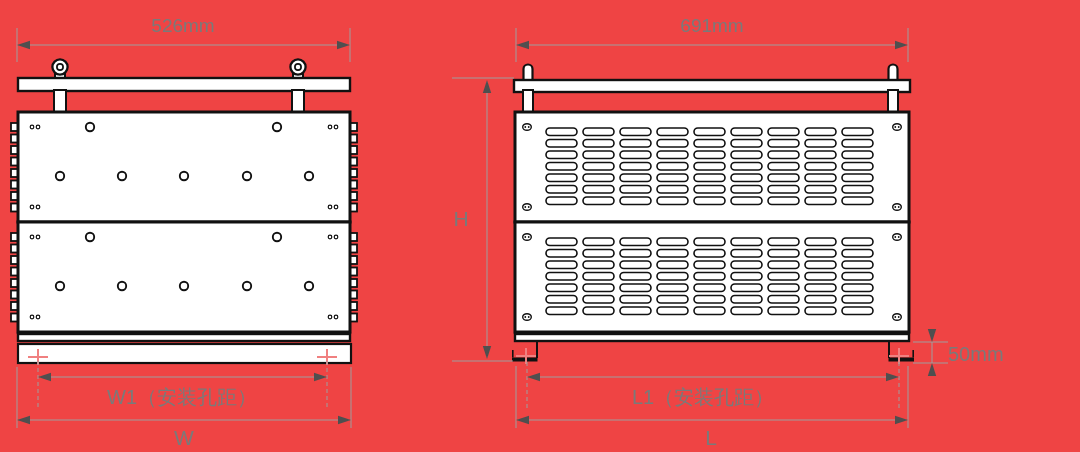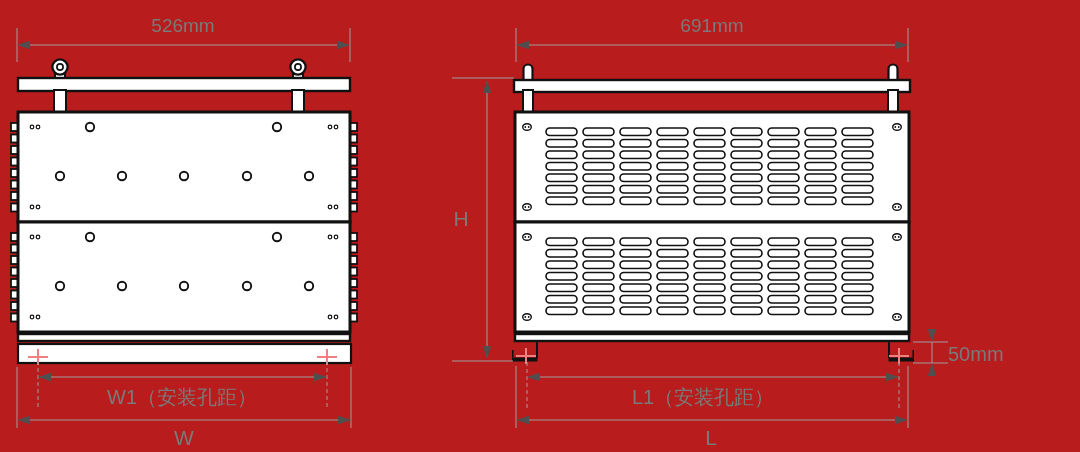--- a/index.html
+++ b/index.html
@@ -1,16 +1,16 @@
 <!DOCTYPE html>
 <html><head>
 <meta charset="utf-8">
 <style>
   html,body{margin:0;padding:0;background:#ffffff;}
-  .canvas{position:relative;width:1080px;height:452px;background:#b91c1c;overflow:hidden;
+  .canvas{position:relative;width:1080px;height:452px;background:#ef4444;overflow:hidden;
           font-family:"Liberation Sans", sans-serif;}
   svg{display:block;}
   text.dim{font-family:"Liberation Sans","DejaVu Sans",sans-serif;}
 </style>
 </head>
 <body>
 
 <div class="canvas">
   <svg width="1080" height="452" viewBox="0 0 1080 452">
     <g id="gen">

